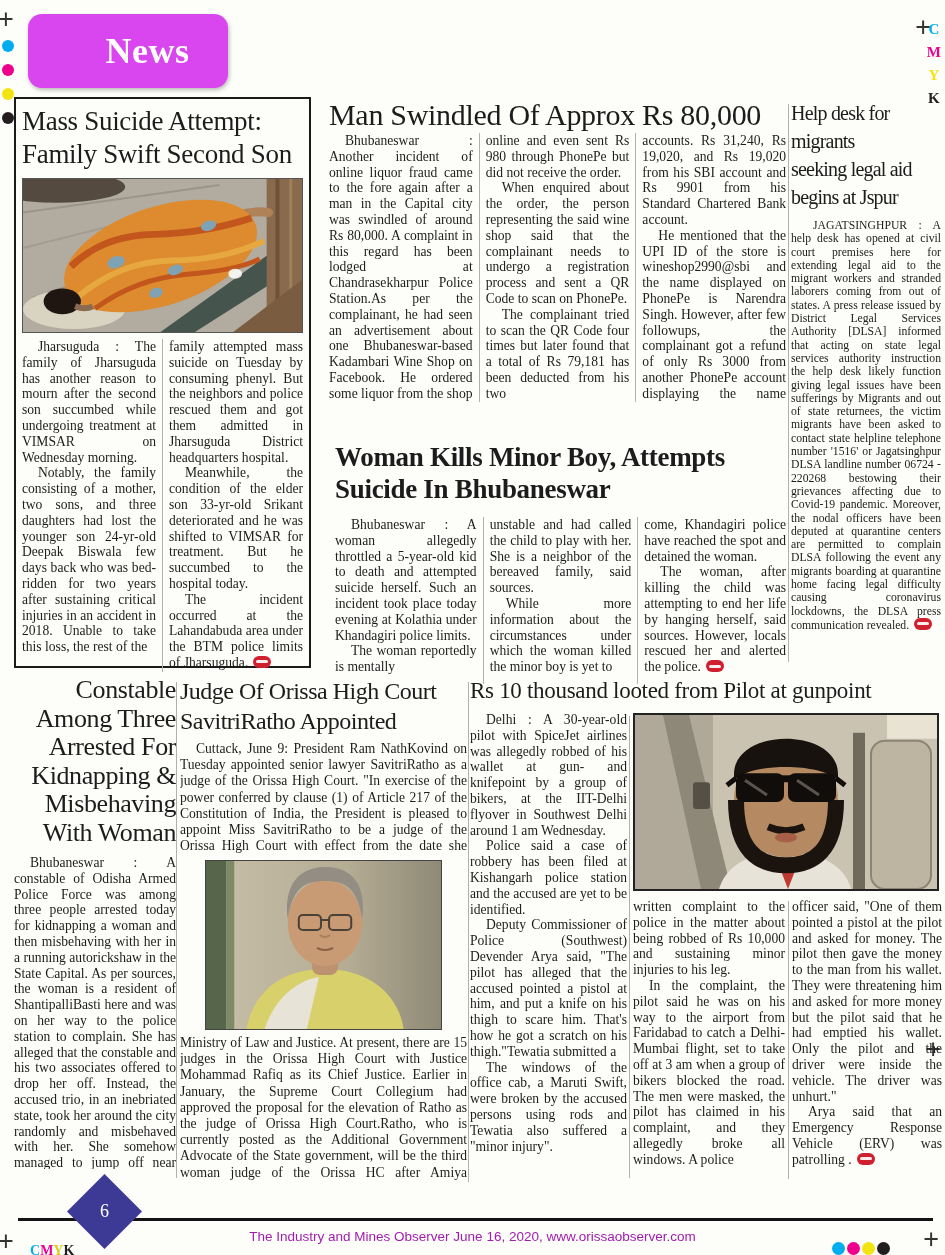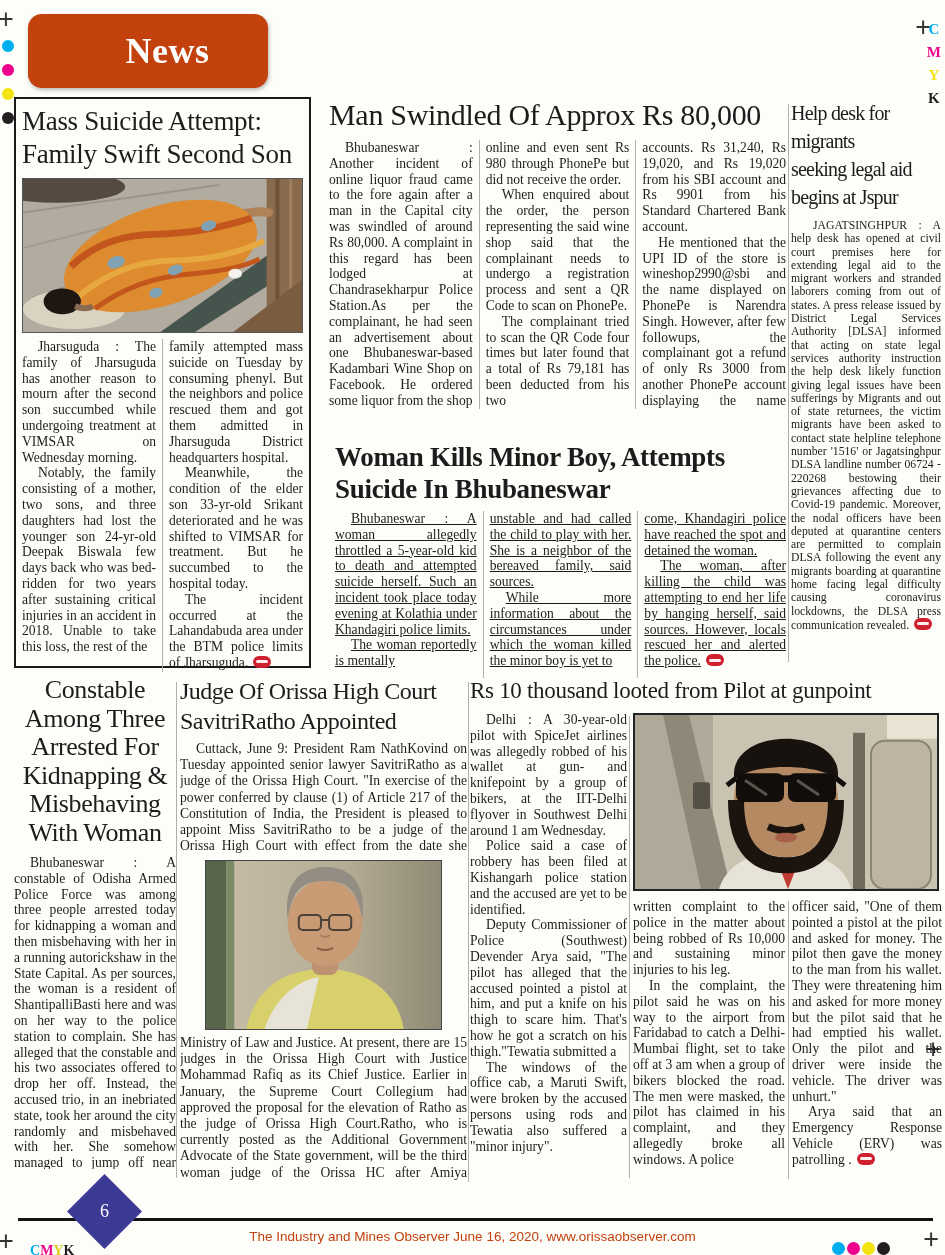--- a/index.html
+++ b/index.html
@@ -5,22 +5,22 @@
   * { box-sizing: border-box; margin: 0; padding: 0; }
   html,body { background:#ffffff; }
   .page {
     position: relative; width: 945px; height: 1255px;
     background: #fdfdfa; overflow: hidden;
     font-family: "Liberation Serif", "DejaVu Serif", serif;
     color: #1c1c1c;
   }
   
   .news-badge {
-    position: absolute; left: 28px; top: 14px; width: 240px; height: 74px;
-    background: #c2410c; border-radius: 14px;
+    position: absolute; left: 28px; top: 14px; width: 200px; height: 74px;
+    background: #d946ef; border-radius: 14px;
     display: flex; align-items: center; justify-content: center;
     box-shadow: 1px 2px 4px rgba(0,0,0,.28);
     padding-left: 39px;
   }
   .news-badge span { color: #fff; font-size: 36px; font-weight: bold; letter-spacing: .5px; }
   .reg-cross { position: absolute; font-family: "Liberation Sans", sans-serif; font-size: 27px; font-weight: 300; color: #333; line-height: 1; }
   .cmyk-dot { position: absolute; width: 12px; height: 12px; border-radius: 50%; }
   .cmyk-col { position: absolute; right: 4px; top: 18px; font-weight: bold; font-size: 15px; line-height: 23px; text-align: center; }
   .cmyk-col b { display: block; }
   
@@ -39,53 +39,53 @@
   .endmark { display: inline-block; width: 18px; height: 12px; background: #cf2030; border-radius: 6px; margin-left: 5px; vertical-align: -1px; position: relative; }
   .endmark::before { content: ""; position: absolute; left: 3px; right: 3px; top: 4.5px; height: 3px; background: #ffffff; opacity: .92; border-radius: 1.5px; }
   
   #a1 { left: 14px; top: 97px; width: 297px; height: 571px; border: 2px solid #1a1a1a; padding: 6px; }
   #a1 .hl { font-size: 27px; line-height: 33px; }
   #a1 .photo { margin: 7px 0 6px; height: 155px; border: 1px solid #555; }
   #a1 .cols { height: 333px; }
   
   #a2 { left: 329px; top: 96px; width: 457px; }
   #a2 .hl { font-size: 30px; line-height: 37px; }
-  #a2 .cols { margin-top: 7px; height: 269px; }
+  #a2 .cols { margin-top: 0; height: 269px; }
   
   #a3 { left: 791px; top: 99px; width: 150px; }
   #a3 .hl { font-size: 20px; line-height: 28px; letter-spacing: -0.8px; }
   #a3 .bt { margin-top: 8px; font-size: 11.7px; line-height: 13.3px; height: 440px; overflow: hidden; }
   #a3 .bt p { text-indent: 22px; }
   
   #a4 { left: 335px; top: 441px; width: 451px; }
   #a4 .hl { font-size: 27px; line-height: 32px; font-weight: bold; }
-  #a4 .cols { margin-top: 6px; height: 167px; text-decoration: underline; }
+  #a4 .cols { margin-top: 12px; height: 167px; }
   
   #a5 { left: 14px; top: 676px; width: 162px; }
-  #a5 .hl { text-align: center; font-size: 26px; line-height: 28.5px; letter-spacing: -0.4px; }
+  #a5 .hl { text-align: right; font-size: 26px; line-height: 28.5px; letter-spacing: -0.4px; }
   #a5 .bt { margin-top: 8px; height: 314px; overflow: hidden; }
   
   #a6 { left: 180px; top: 676px; width: 287px; }
   #a6 .hl { font-size: 24px; line-height: 30px; letter-spacing: -0.5px; }
   #a6 .bt { font-size: 13.6px; line-height: 16.2px; }
   #a6 .intro { margin-top: 5px; height: 114px; overflow: hidden; }
   #a6 .photo { margin: 5px auto 5px; width: 237px; height: 170px; border: 1px solid #444; }
   #a6 .outro { height: 146px; overflow: hidden; }
   
   #a7 { left: 470px; top: 676px; width: 472px; height: 506px; }
   #a7 .hl { font-size: 23px; line-height: 30px; }
   #a7 .c1 { position: absolute; left: 0; top: 36px; width: 157px; height: 468px; overflow: hidden; }
   #a7 .photo { position: absolute; left: 163px; top: 37px; width: 306px; height: 178px; border: 2px solid #222; }
   #a7 .c2 { position: absolute; left: 163px; top: 223px; width: 152px; height: 282px; overflow: hidden; }
   #a7 .c3 { position: absolute; left: 322px; top: 223px; width: 150px; height: 282px; overflow: hidden; }
   
   .footer-rule { position: absolute; left: 18px; top: 1218px; width: 915px; height: 2.5px; background: #141414; }
   .page-diamond { position: absolute; left: 78px; top: 1185px; width: 53px; height: 53px; background: #3d3a96; transform: rotate(45deg); }
   .page-num { position: absolute; left: 78px; top: 1185px; width: 53px; height: 53px; display: flex; align-items: center; justify-content: center; color: #fff; font-size: 18px; }
-  .footer-text { position: absolute; left: 0; right: 0; top: 1229px; text-align: center; font-family: "Liberation Sans", "DejaVu Sans", sans-serif; font-size: 13.5px; color: #c2410c; }
+  .footer-text { position: absolute; left: 0; right: 0; top: 1229px; text-align: center; font-family: "Liberation Sans", "DejaVu Sans", sans-serif; font-size: 13.5px; color: #a21caf; }
   .cmyk-bottom { position: absolute; left: 30px; top: 1243px; font-weight: bold; font-size: 14px; }
   .dots-bottom { position: absolute; right: 55px; top: 1242px; display: flex; gap: 2px; }
   .dots-bottom i { width: 13px; height: 13px; border-radius: 50%; display: block; }
 </style>
 </head>
 <body>
 
 <div class="page">
 
   <span class="reg-cross" style="left:-2px; top:6px;">+</span>

